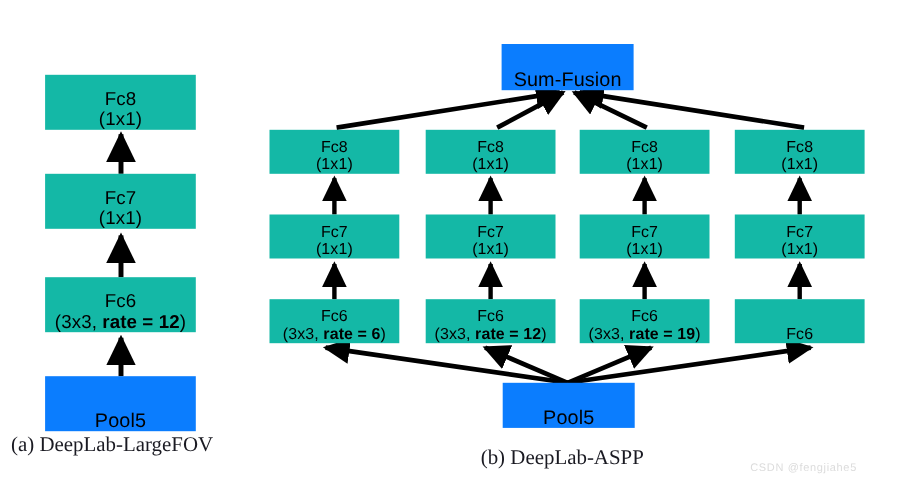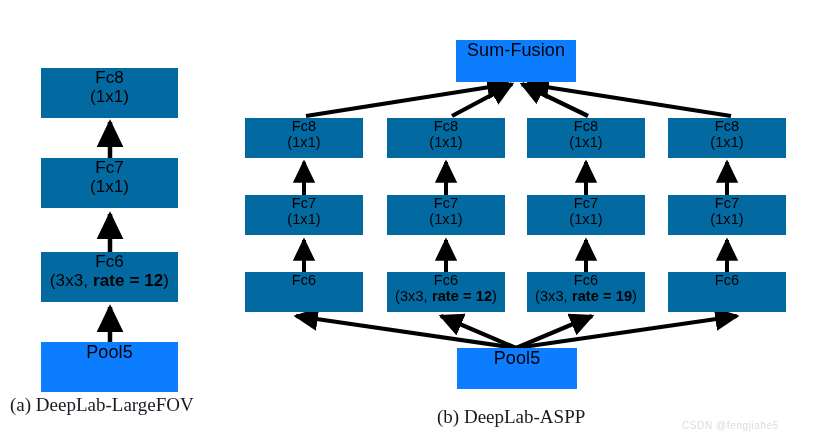--- a/index.html
+++ b/index.html
@@ -25,28 +25,28 @@
     width: 818px;
     height: 447px;
     pointer-events: none;
   }
   .node {
     position: absolute;
     box-sizing: border-box;
     display: flex;
     flex-direction: column;
     align-items: center;
-    justify-content: flex-start;
+    justify-content: flex-end;
     text-align: center;
     color: #000000;
     font-family: "Liberation Sans", sans-serif;
     line-height: 1.12;
     z-index: 3;
   }
-  .node.orange { background: #0369a1; }
+  .node.orange { background: #14b8a6; }
   .node.blue   { background: #0b7dfe; }
 
   .node .line1 {
     font-size: 17px;
     letter-spacing: 0.1px;
   }
   .node .line2 {
     font-size: 17px;
     letter-spacing: 0.1px;
   }
@@ -147,20 +147,23 @@
   <div class="node orange compact" style="left:245px; top:118px; width:118px; height:40px;">
     <span class="line1">Fc8</span>
     <span class="line2">(1x1)</span>
   </div>
   <div class="node orange compact" style="left:245px; top:195px; width:118px; height:40px;">
     <span class="line1">Fc7</span>
     <span class="line2">(1x1)</span>
   </div>
   <div class="node orange compact" style="left:245px; top:272px; width:118px; height:40px;">
     <span class="line1">Fc6</span>
+    <span class="line2">
+      <span>(3x3, </span><span class="rate-strong">rate = 6</span><span>)</span>
+    </span>
   </div>
 
   <div class="node orange compact" style="left:387px; top:118px; width:118px; height:40px;">
     <span class="line1">Fc8</span>
     <span class="line2">(1x1)</span>
   </div>
   <div class="node orange compact" style="left:387px; top:195px; width:118px; height:40px;">
     <span class="line1">Fc7</span>
     <span class="line2">(1x1)</span>
   </div>

